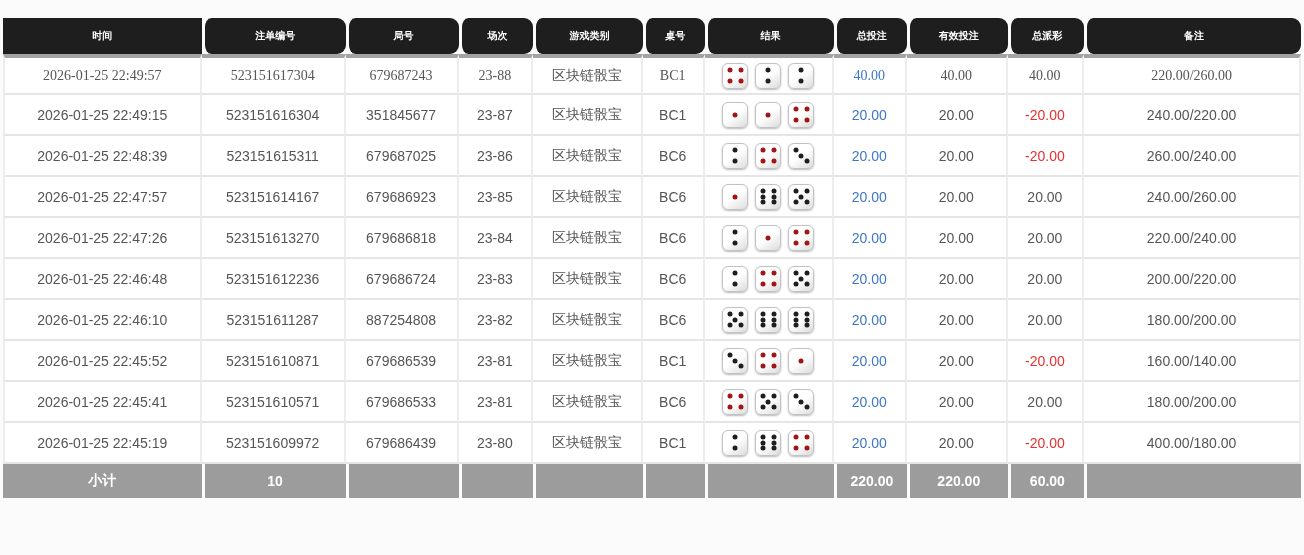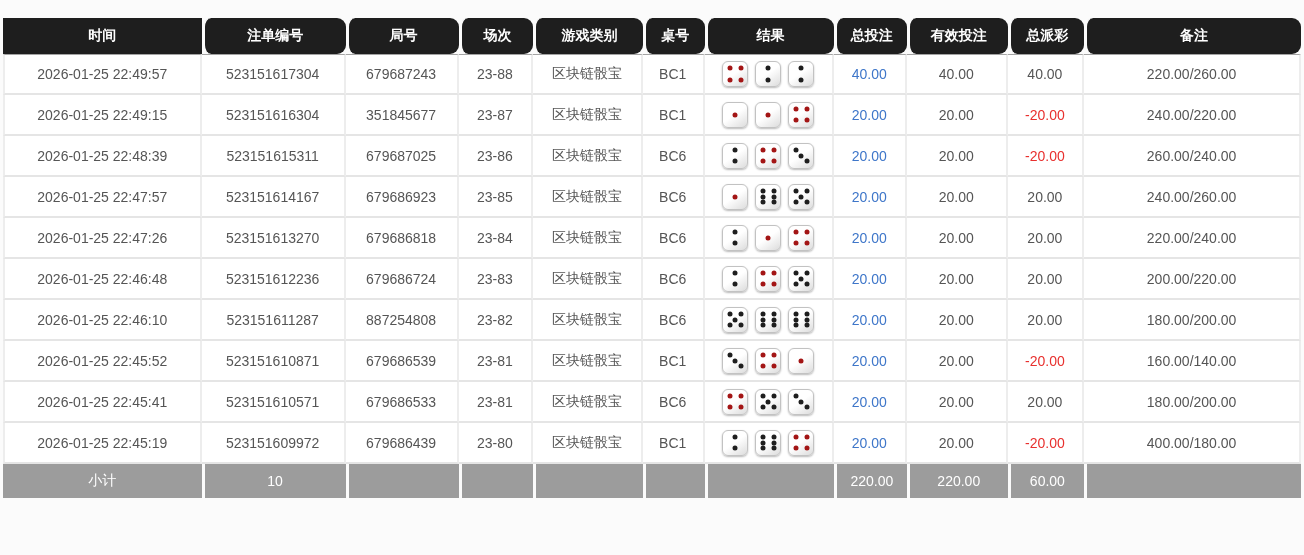--- a/index.html
+++ b/index.html
@@ -9,31 +9,31 @@
     --row-text:#555555; --pip-black:#1e1e1e; --pip-red:#a31515;
     --page-bg:#fbfbfb; --grid-line:#e5e5e5;
   }
   *{box-sizing:border-box;}
   html,body{margin:0;padding:0;background:var(--page-bg);
     font-family:"Liberation Sans","DejaVu Sans",sans-serif;}
   .page{width:1304px;height:555px;overflow:hidden;}
   table{width:1298px;margin:18px auto 0 auto;border-collapse:separate;
     border-spacing:0;table-layout:fixed;}
   thead th{background:var(--header-bg);color:var(--header-text);
-    font-size:14px;font-weight:bold;height:36px;padding:0;text-align:center;}
+    font-size:10px;font-weight:bold;height:36px;padding:0;text-align:center;}
   thead th + th{border-left:3px solid var(--page-bg);border-radius:9px;}
   tbody td{background:#ffffff;color:var(--row-text);font-size:14px;
     text-align:center;height:41px;padding:0 4px;
     border-bottom:2px solid var(--grid-line);
     border-right:2px solid #ededed;vertical-align:middle;}
   tbody td:first-child{border-left:2px solid #ededed;}
   tbody td:last-child{border-right:2px solid #ededed;}
-  tbody tr:first-child td{border-top:1px solid #a3a3a3;}
+  tbody tr:first-child td{border-top:4px solid #a3a3a3;font-family:Liberation Serif, serif;}
   tfoot td{background:var(--footer-bg);color:var(--footer-text);font-size:14px;
-    font-weight:normal;text-align:center;height:26px;padding:8px 4px;
+    font-weight:bold;text-align:center;height:26px;padding:8px 4px;
     border-bottom:3px solid var(--page-bg);vertical-align:middle;}
   tfoot td + td{border-left:3px solid var(--page-bg);margin-top:18px;}
   .bet-link{color:var(--bet-link-blue);cursor:pointer;}
   .neg{color:var(--negative-red);text-align:center;}
   .dice-group{display:inline-flex;gap:7px;align-items:center;vertical-align:middle;}
   .die{position:relative;width:26px;height:26px;border-radius:6px;display:inline-block;
     background:linear-gradient(145deg,#ffffff 48%,#dcdcdc 100%);
     border:1px solid #c2c2c2;
     box-shadow:0 1px 2px rgba(0,0,0,.28), inset 0 1px 1px #ffffff;}
   .pip{position:absolute;width:5px;height:5px;border-radius:50%;

